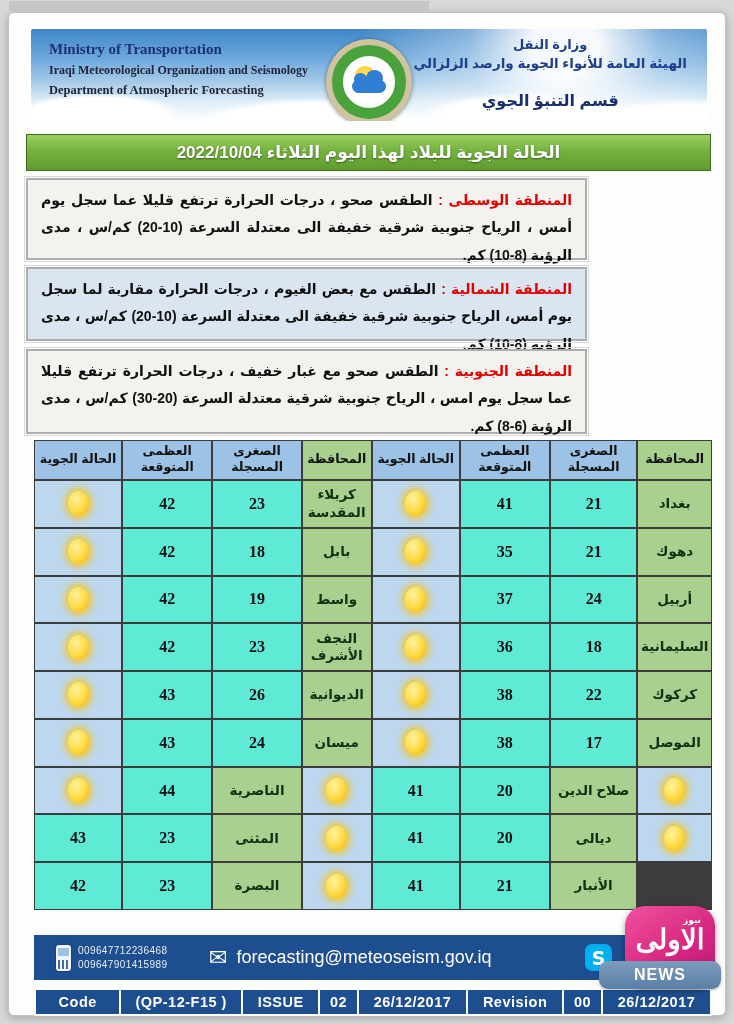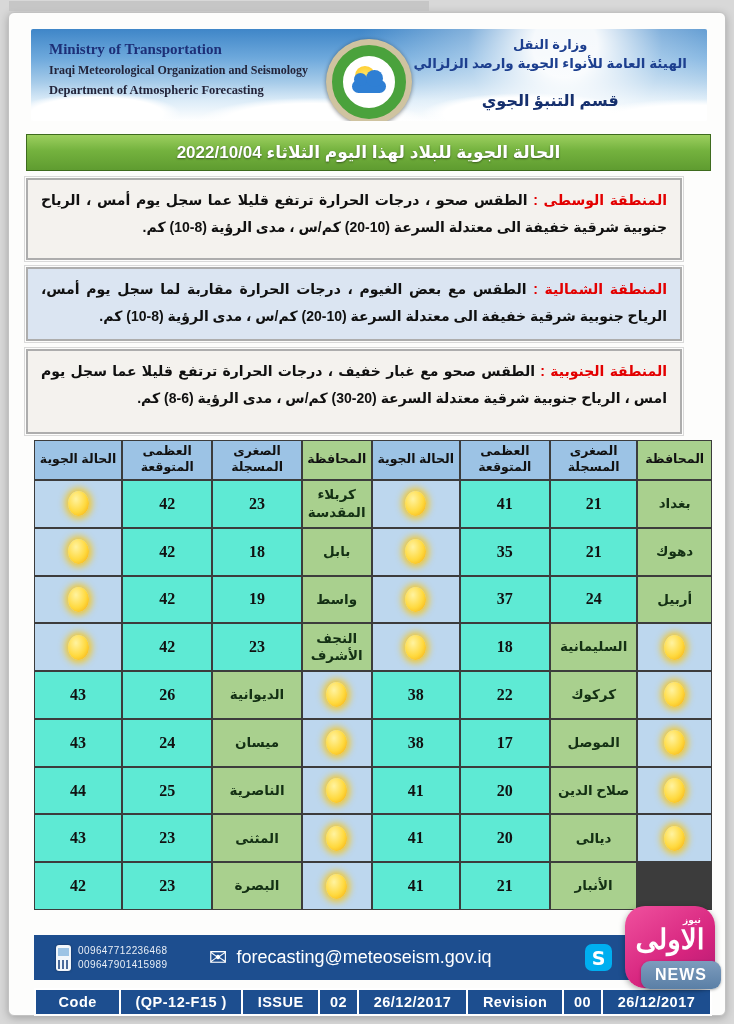--- a/index.html
+++ b/index.html
@@ -40,21 +40,21 @@
   .logo-cloud::before{content:"";position:absolute;left:2px;top:-7px;width:13px;height:13px;border-radius:50%;background:#2f7fd4}
   .logo-cloud::after{content:"";position:absolute;right:3px;top:-10px;width:17px;height:17px;border-radius:50%;background:#2f7fd4}
 
   
   .title-bar{position:absolute;left:17px;top:121px;width:685px;height:37px;direction:rtl;
     background:linear-gradient(180deg,var(--title-grad-top) 0%,#74b23e 45%,var(--title-grad-bot) 100%);
     border:1px solid #3e6b1e;display:flex;align-items:center;justify-content:center;
     color:#fff;font-weight:bold;font-size:17px;text-shadow:0 1px 2px rgba(0,0,0,.45)}
 
   
-  .region{position:absolute;left:17px;width:656px;direction:rtl;text-align:justify;
+  .region{position:absolute;left:17px;width:561px;direction:rtl;text-align:justify;
     border:2px solid #adadad;outline:1px solid #d9d9d9;outline-offset:1px;
     padding:7px 13px 0 13px;font-weight:bold;font-size:14px;line-height:1.95;color:#101010}
   .region .lbl{color:var(--label-red)}
   .rg-1{top:165px;height:82px;background:#f4f2ee}
   .rg-2{top:254px;height:74px;background:#dbe5f2}
   .rg-3{top:336px;height:85px;background:#f4f2ee}
 
   
   .wx{position:absolute;left:25px;top:427px;width:678px;height:470px;background:#3c3c3c;
     display:grid;grid-template-columns:13% 13.3% 13.2% 10.3% 13% 13.3% 12.9% 11%;
@@ -88,21 +88,21 @@
     display:flex;align-items:center;justify-content:center;white-space:nowrap;padding:0 4px}
   .codebar .cb:first-child{border-left:none}
 
   
   .badge{position:absolute;right:10px;top:893px;width:90px;height:82px;border-radius:20px;z-index:5;
     background:linear-gradient(145deg,#f0519e 0%,var(--badge-pink) 60%,#b01c72 100%);
     box-shadow:0 2px 6px rgba(0,0,0,.35);display:flex;align-items:center;justify-content:center}
   .badge-ar{color:#fff;font-weight:bold;font-size:28px;direction:rtl;line-height:1;margin-top:-14px;
     font-family:Liberation Sans, sans-serif}
   .badge-sub{position:absolute;top:9px;right:14px;color:#fff;font-size:9px;font-weight:bold;direction:rtl}
-  .ribbon{position:absolute;right:4px;top:948px;width:80px;height:28px;border-radius:9px;z-index:6;
+  .ribbon{position:absolute;right:4px;top:948px;width:122px;height:28px;border-radius:9px;z-index:6;
     background:linear-gradient(180deg,#7d9cbd,#5a7fa6);display:flex;align-items:center;justify-content:center;
     color:#fff;font-weight:bold;font-size:16px;letter-spacing:1px;box-shadow:0 1px 3px rgba(0,0,0,.3)}
 </style>
 </head>
 <body>
 
 <div class="page">
   <div class="scan-edge"></div>
 
   <div class="sky">
@@ -186,20 +186,21 @@
       <div class="cell c-city">أربيل</div>
       <div class="cell c-sun">
         <div class="sun"></div>
       </div>
       <div class="cell c-num">42</div>
       <div class="cell c-num">23</div>
       <div class="cell c-city">النجف الأشرف</div>
       <div class="cell c-sun">
         <div class="sun"></div>
       </div>
+      <div class="cell c-num">36</div>
       <div class="cell c-num">18</div>
       <div class="cell c-city">السليمانية</div>
       <div class="cell c-sun">
         <div class="sun"></div>
       </div>
       <div class="cell c-num">43</div>
       <div class="cell c-num">26</div>
       <div class="cell c-city">الديوانية</div>
       <div class="cell c-sun">
         <div class="sun"></div>
@@ -216,21 +217,20 @@
       <div class="cell c-sun">
         <div class="sun"></div>
       </div>
       <div class="cell c-num">38</div>
       <div class="cell c-num">17</div>
       <div class="cell c-city">الموصل</div>
       <div class="cell c-sun">
         <div class="sun"></div>
       </div>
       <div class="cell c-num">44</div>
-      <div class="cell c-num">25</div>
       <div class="cell c-city">الناصرية</div>
       <div class="cell c-sun">
         <div class="sun"></div>
       </div>
       <div class="cell c-num">41</div>
       <div class="cell c-num">20</div>
       <div class="cell c-city">صلاح الدين</div>
       <div class="cell c-sun">
         <div class="sun"></div>
       </div>

